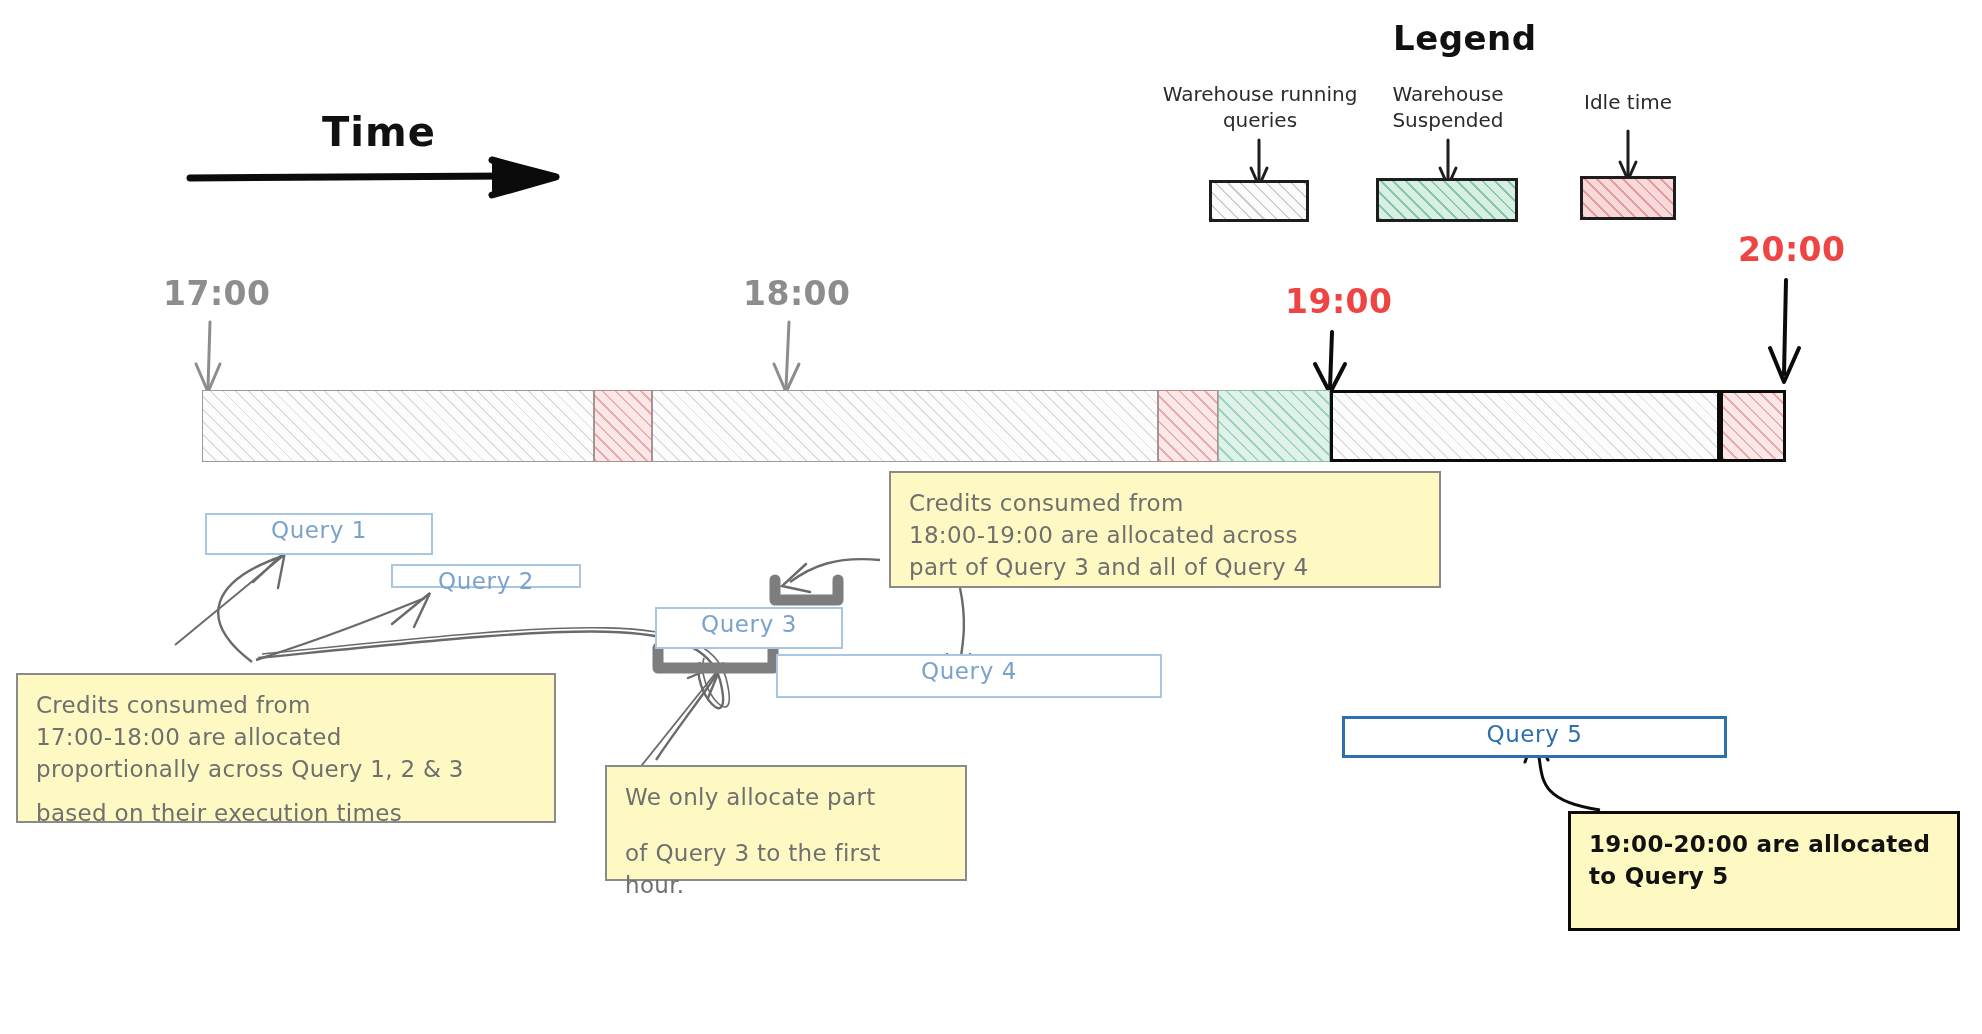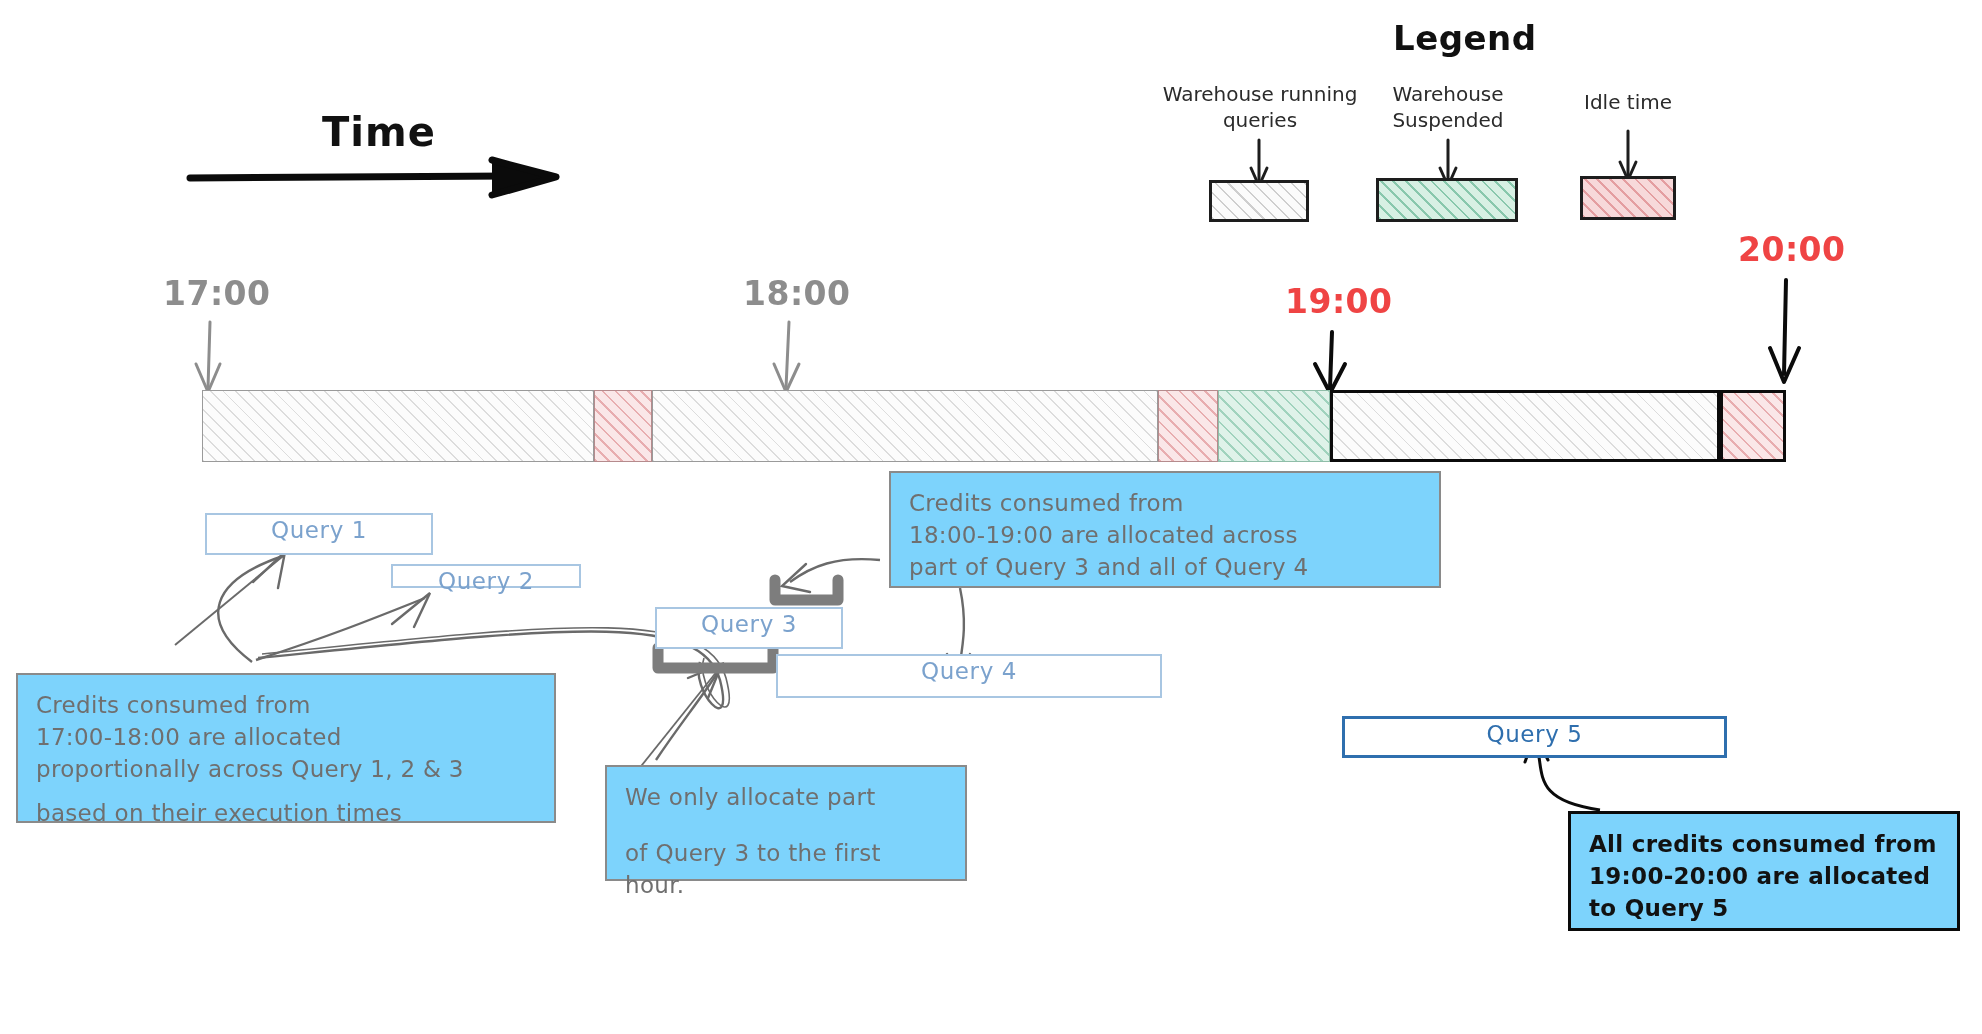--- a/index.html
+++ b/index.html
@@ -75,21 +75,21 @@
     line-height: 1.40;
     letter-spacing: .3px;
   }
   .note-text.black {
     color: #121212;
     font-weight: 600;
   }
   
   .note-box {
     position: absolute;
-    background: #7dd3fc;
+    background: #fef9c3;
     border: 2px solid #8a8a8a;
     box-sizing: border-box;
     padding: 14px 16px 12px 18px;
   }
   .note-box.black-box {
     border: 3px solid #0a0a0a;
   }
   .query-box {
     position: absolute;
     background: #ffffff;
@@ -336,19 +336,18 @@
     <div class="hand note-text" style="position:static;">hour.</div>
   </div>
 
   <div class="note-box" style="left:889px; top:471px; width:552px; height:117px;">
     <div class="hand note-text" style="position:static;">Credits consumed from</div>
     <div class="hand note-text" style="position:static;">18:00-19:00 are allocated across</div>
     <div class="hand note-text" style="position:static;">part of Query 3 and all of Query 4</div>
   </div>
 
   <div class="note-box black-box" style="left:1568px; top:811px; width:392px; height:120px;">
-    <div class="hand note-text black" style="position:static;">All credits consumed from</div>
     <div class="hand note-text black" style="position:static;">19:00-20:00 are allocated</div>
     <div class="hand note-text black" style="position:static;">to Query 5</div>
   </div>
 
 
 </div>
 
 </body></html>

